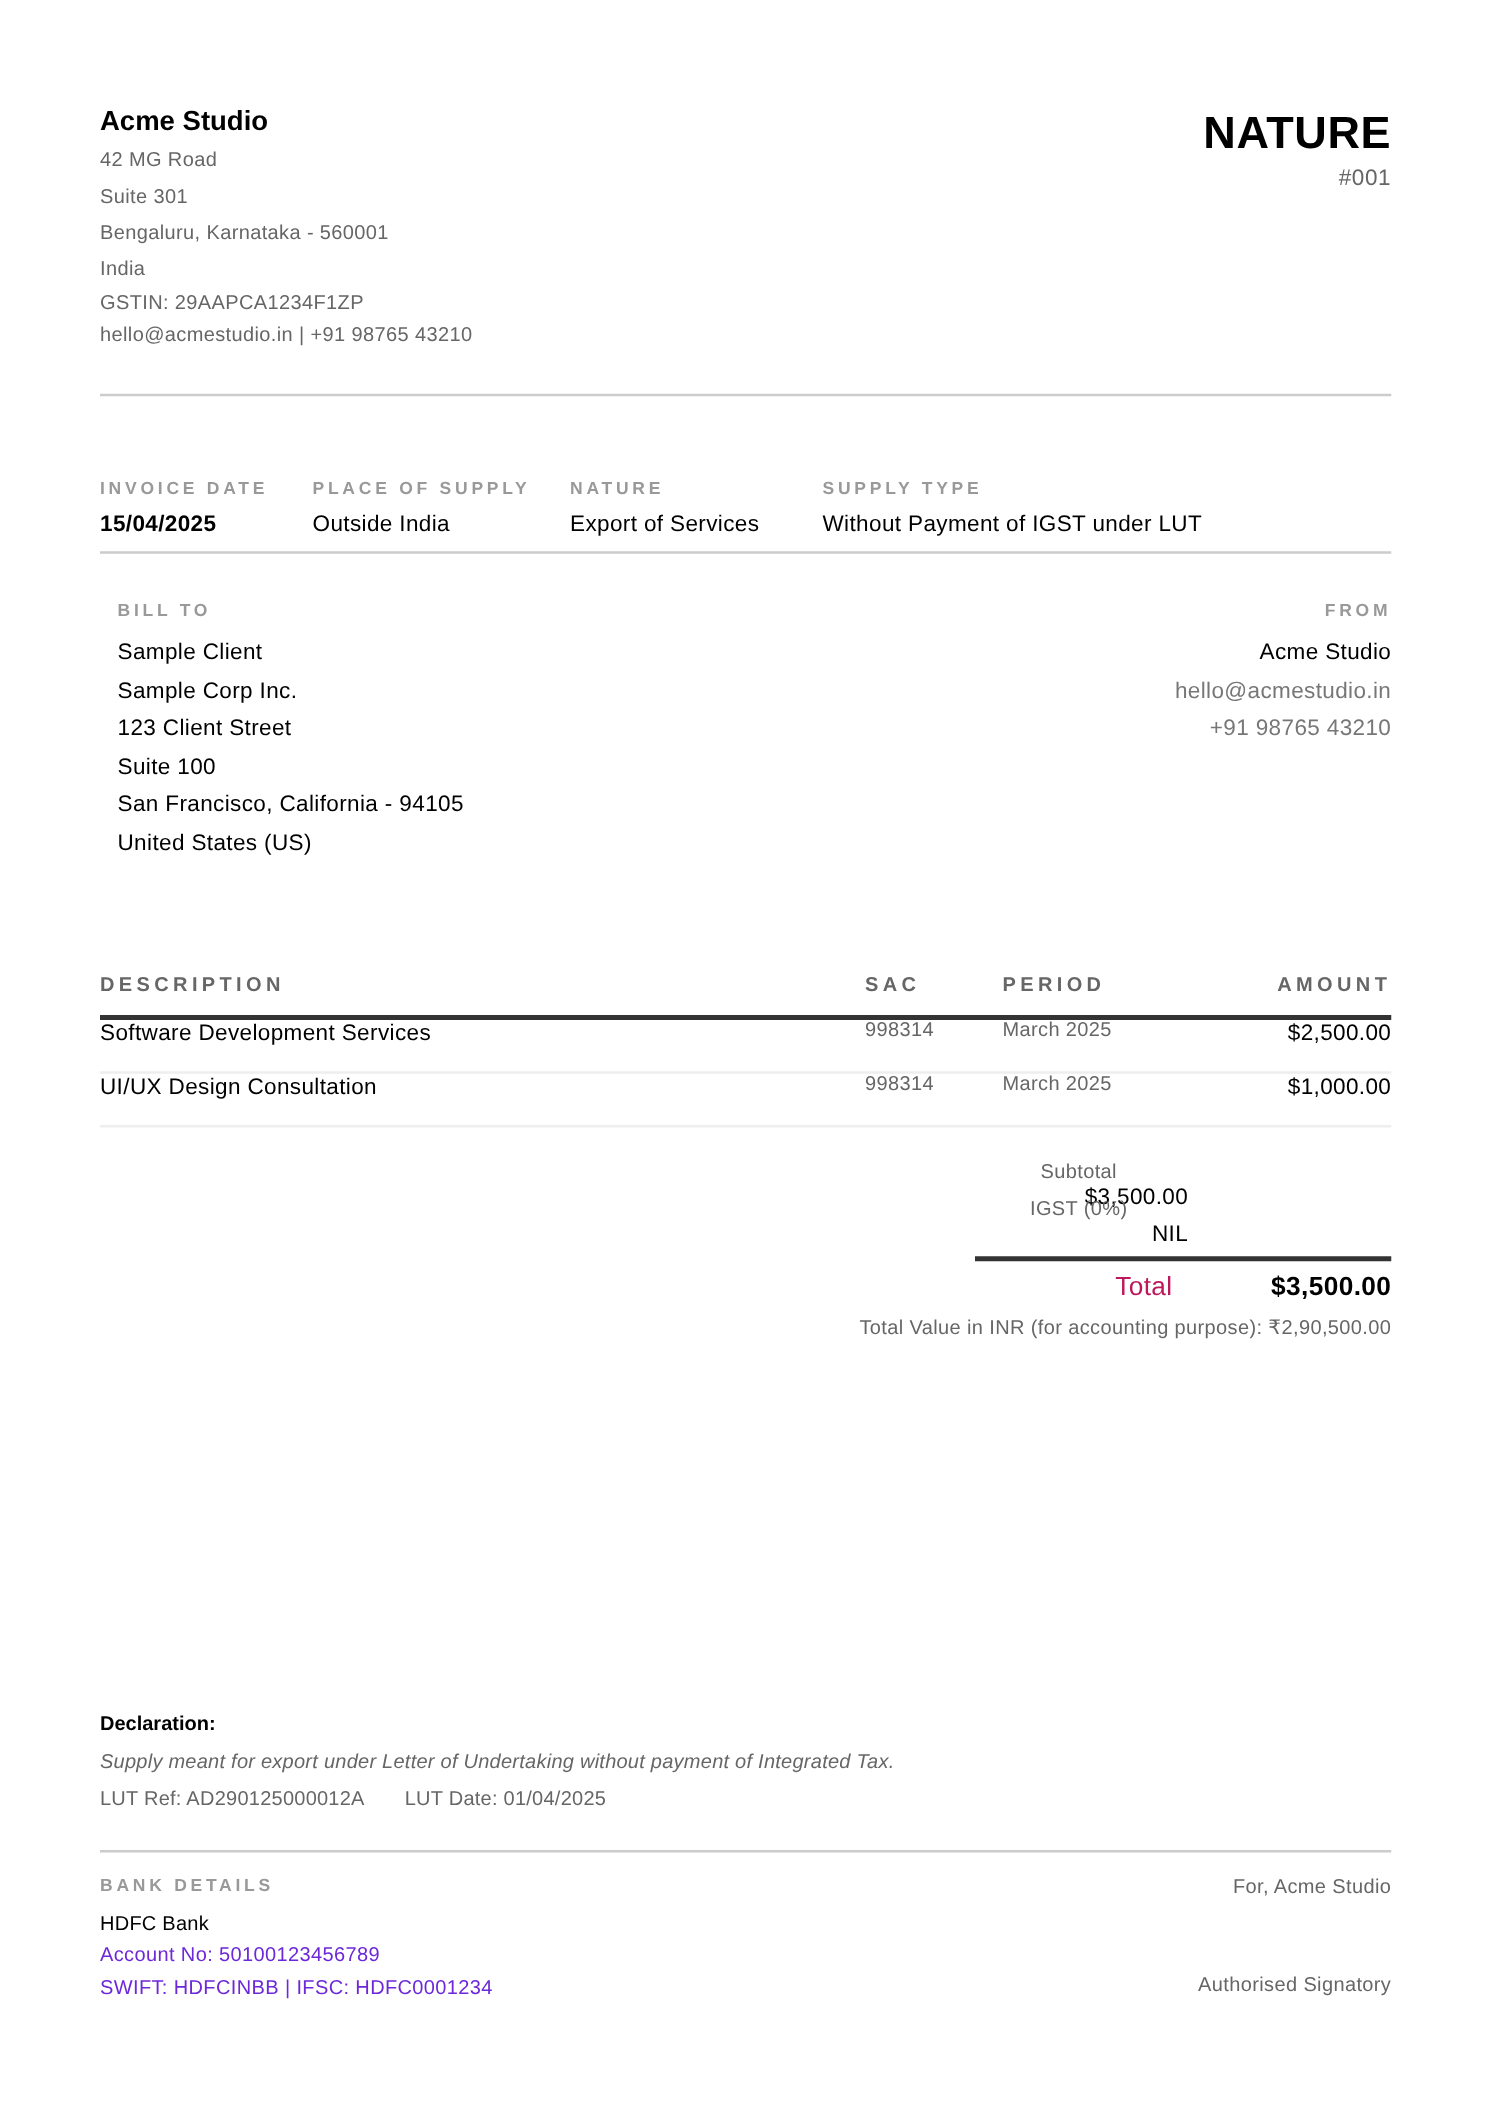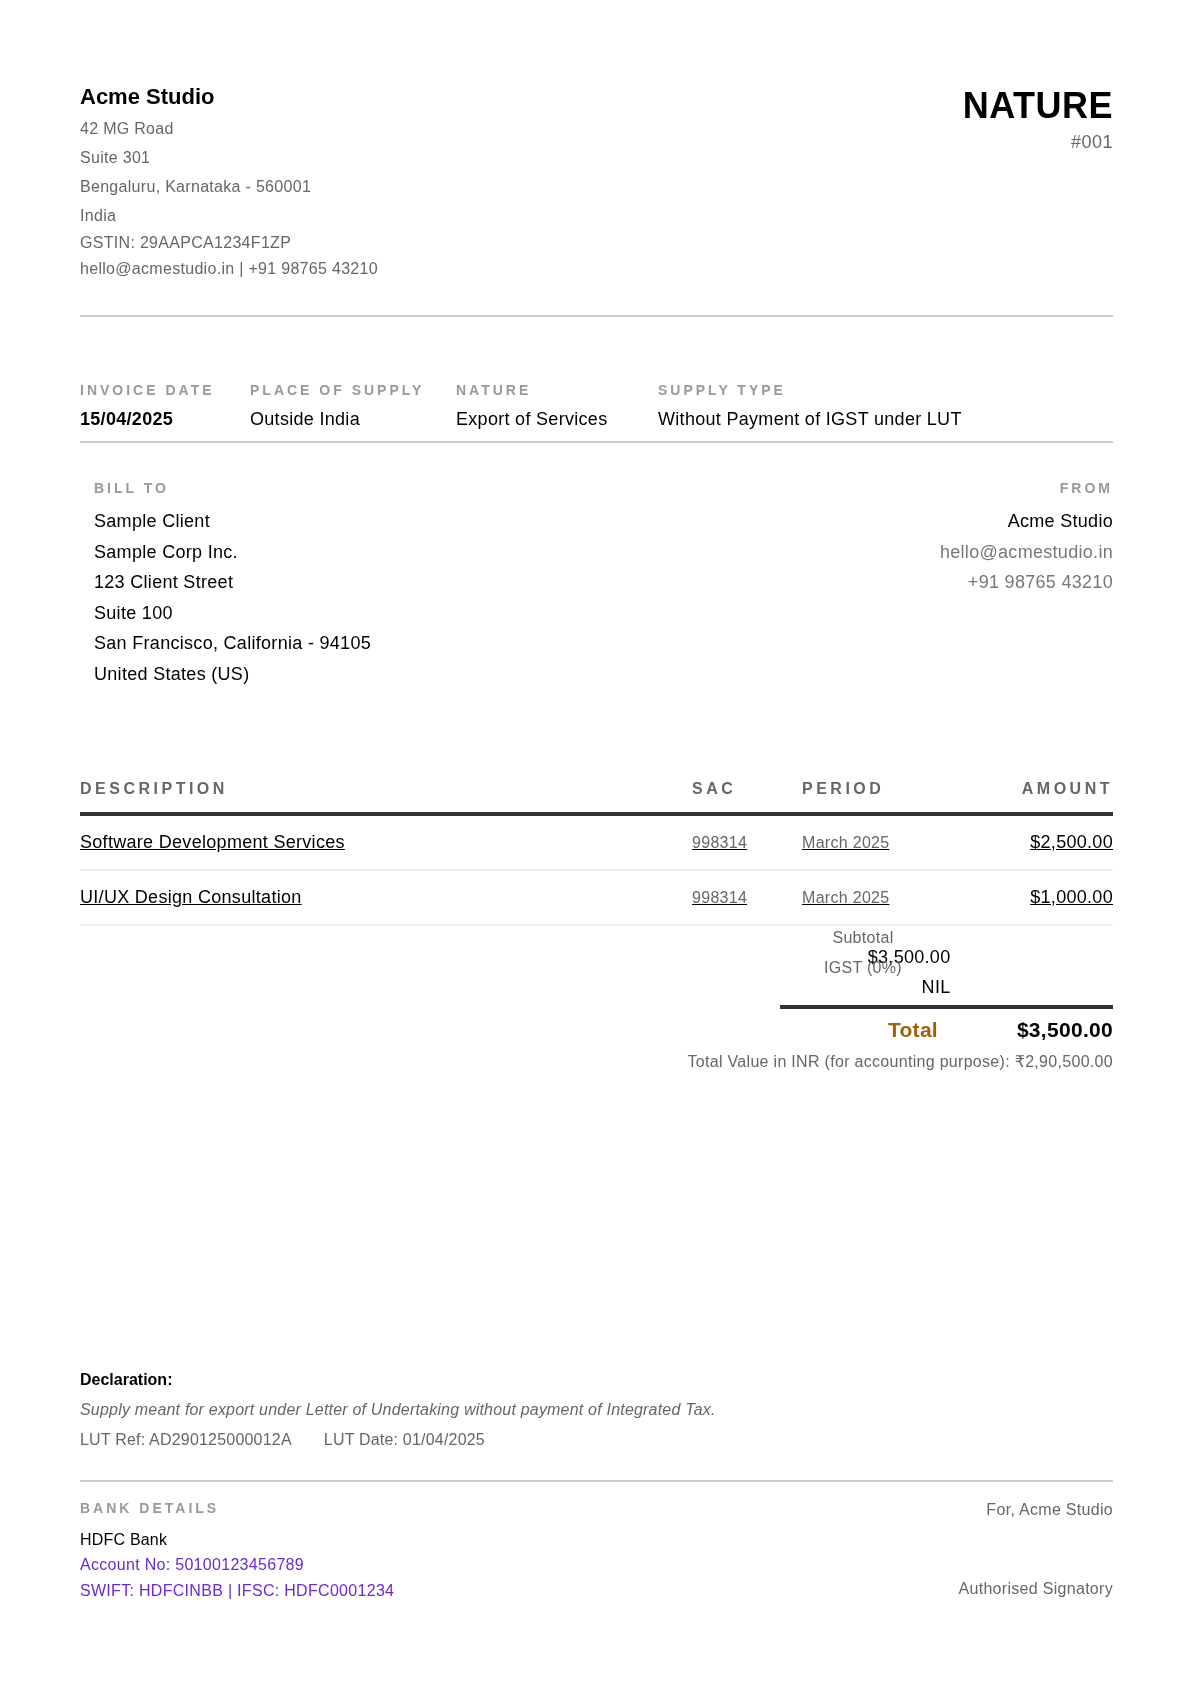--- a/index.html
+++ b/index.html
@@ -38,33 +38,33 @@
     .parties .label { display: block; margin-bottom: 10px; line-height: 16px; }
 
     
     .items { position: absolute; top: 780px; left: 0; width: 1033px; }
     .thead { display: flex; height: 36px; align-items: flex-start; border-bottom: 4px solid #333; }
     .th { font-size: 16px; font-weight: bold; letter-spacing: 3.5px; color: #666; }
     .col-desc { width: 612px; }
     .col-sac { width: 110px; }
     .col-period { width: 170px; }
     .col-amount { flex: 1; text-align: right; }
-    .trow { display: flex; height: 55px; align-items: center; border-bottom: 2px solid #eeeeee; text-decoration: underline; }
+    .trow { display: flex; height: 43px; align-items: flex-start; border-bottom: 2px solid #eeeeee; }
     .td-desc { font-size: 18px; letter-spacing: 0.3px; }
     .td-sac, .td-period { font-size: 16px; color: #666; letter-spacing: 0.3px; }
     .td-amount { font-size: 18px; letter-spacing: 0.3px; }
 
     
     .totals { position: absolute; top: 938px; right: 0; width: 500px; }
     .tot-row { display: flex; justify-content: flex-end; align-items: center; height: 30px; flex-direction: column; }
     .tot-label { font-size: 16px; color: #666; text-align: right; letter-spacing: 0.3px; }
     .tot-value { width: 175px; font-size: 18px; text-align: right; letter-spacing: 0.3px; }
     .tot-rule { position: absolute; right: 0; top: 67px; width: 333px; height: 4px; background: #333; }
     .grand { position: absolute; right: 0; top: 80px; display: flex; justify-content: flex-end; align-items: center; }
-    .grand .tot-label { font-size: 21px; font-weight: bold; color: #a16207; }
+    .grand .tot-label { font-size: 21px; font-weight: normal; color: #be185d; }
     .grand .tot-value { font-size: 21px; font-weight: bold; }
     .inr { position: absolute; right: 0; top: 114px; white-space: nowrap; font-size: 16px; color: #666; letter-spacing: 0.3px; }
 
     
     .declaration { position: absolute; top: 1370px; left: 0; }
     .decl-title { font-size: 16px; font-weight: bold; line-height: 20px; }
     .decl-text { font-size: 16px; font-style: italic; color: #666; margin-top: 10px; line-height: 20px; letter-spacing: 0.2px; }
     .decl-lut { font-size: 16px; color: #666; margin-top: 10px; line-height: 20px; display: flex; gap: 32px; letter-spacing: 0.2px; }
 
     

